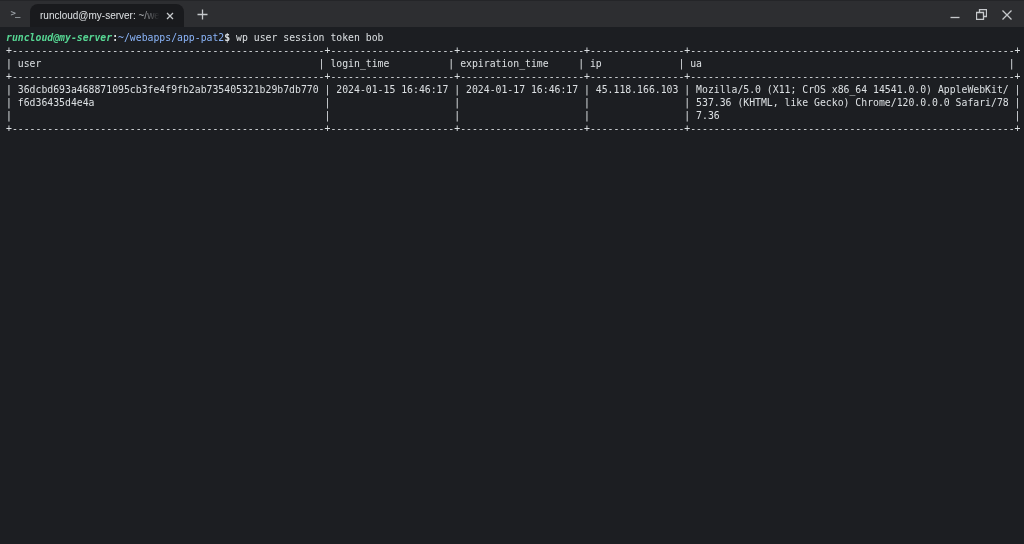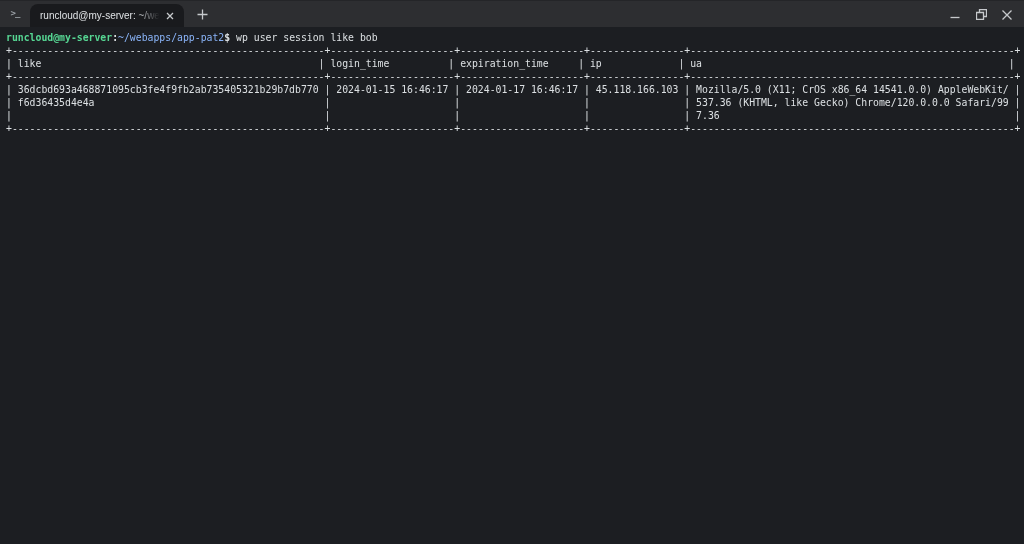--- a/index.html
+++ b/index.html
@@ -24,21 +24,21 @@
              justify-content:center; cursor:pointer; }
   .win-controls { position:absolute; right:4px; top:0; height:27px; display:flex; align-items:center; }
   .win-btn { width:26px; height:27px; display:flex; align-items:center; justify-content:center; cursor:pointer; }
   .icon-stroke { stroke:#c6c9cc; stroke-width:1.3; fill:none; }
 
   
   .terminal { flex:1; background:#1c1e22; padding:4px 0 0 6px;
               font-family:"DejaVu Sans Mono", monospace; font-size:9.8px; line-height:13px;
               color:#dce0e3; cursor:text; }
   .terminal pre, .terminal .line { font:inherit; white-space:pre; margin:0; }
-  .p-user { color:#56d693; font-weight:bold; }
+  .p-user { color:#56d693; font-weight:bold;font-style:italic; }
   .p-sep  { color:#dce0e3; font-weight:bold; }
   .p-path { color:#8ab4f8; font-weight:normal; }
   .p-sym  { color:#dce0e3; font-weight:bold; }
   .cmd    { padding-left:5.9px; }
   .cursor { display:inline-block; width:6.5px; height:13px; margin-left:5.9px;
             background:#8ab4f8; vertical-align:bottom; }
 </style>
 </head>
 <body>
 
@@ -77,27 +77,27 @@
       <div class="win-btn">
         <svg width="10" height="10" viewBox="0 0 10 10">
             <path class="icon-stroke" d="M0.5 0.5 L9.5 9.5 M9.5 0.5 L0.5 9.5"></path>
           </svg>
       </div>
     </div>
   </div>
 
   <div class="terminal">
 
-    <div class="line"><span class="p-user">runcloud@my-server</span><span class="p-sep">:</span><span class="p-path">~/webapps/app-pat2</span><span class="p-sym">$</span><span class="cmd">wp user session like bob</span></div>
+    <div class="line"><span class="p-user">runcloud@my-server</span><span class="p-sep">:</span><span class="p-path">~/webapps/app-pat2</span><span class="p-sym">$</span><span class="cmd">wp user session token bob</span></div>
 
     <div id="ascii-table">
         <pre>+-----------------------------------------------------+---------------------+---------------------+----------------+-------------------------------------------------------+</pre>
-        <pre>| like                                               | login_time          | expiration_time     | ip             | ua                                                    |</pre>
+        <pre>| user                                               | login_time          | expiration_time     | ip             | ua                                                    |</pre>
         <pre>+-----------------------------------------------------+---------------------+---------------------+----------------+-------------------------------------------------------+</pre>
         <pre>| 36dcbd693a468871095cb3fe4f9fb2ab735405321b29b7db770 | 2024-01-15 16:46:17 | 2024-01-17 16:46:17 | 45.118.166.103 | Mozilla/5.0 (X11; CrOS x86_64 14541.0.0) AppleWebKit/ |</pre>
-        <pre>| f6d36435d4e4a                                       |                     |                     |                | 537.36 (KHTML, like Gecko) Chrome/120.0.0.0 Safari/99 |</pre>
+        <pre>| f6d36435d4e4a                                       |                     |                     |                | 537.36 (KHTML, like Gecko) Chrome/120.0.0.0 Safari/78 |</pre>
         <pre>|                                                     |                     |                     |                | 7.36                                                  |</pre>
         <pre>+-----------------------------------------------------+---------------------+---------------------+----------------+-------------------------------------------------------+</pre>
       </div>
 
 
   </div>
 </div>
 
 </body></html>

